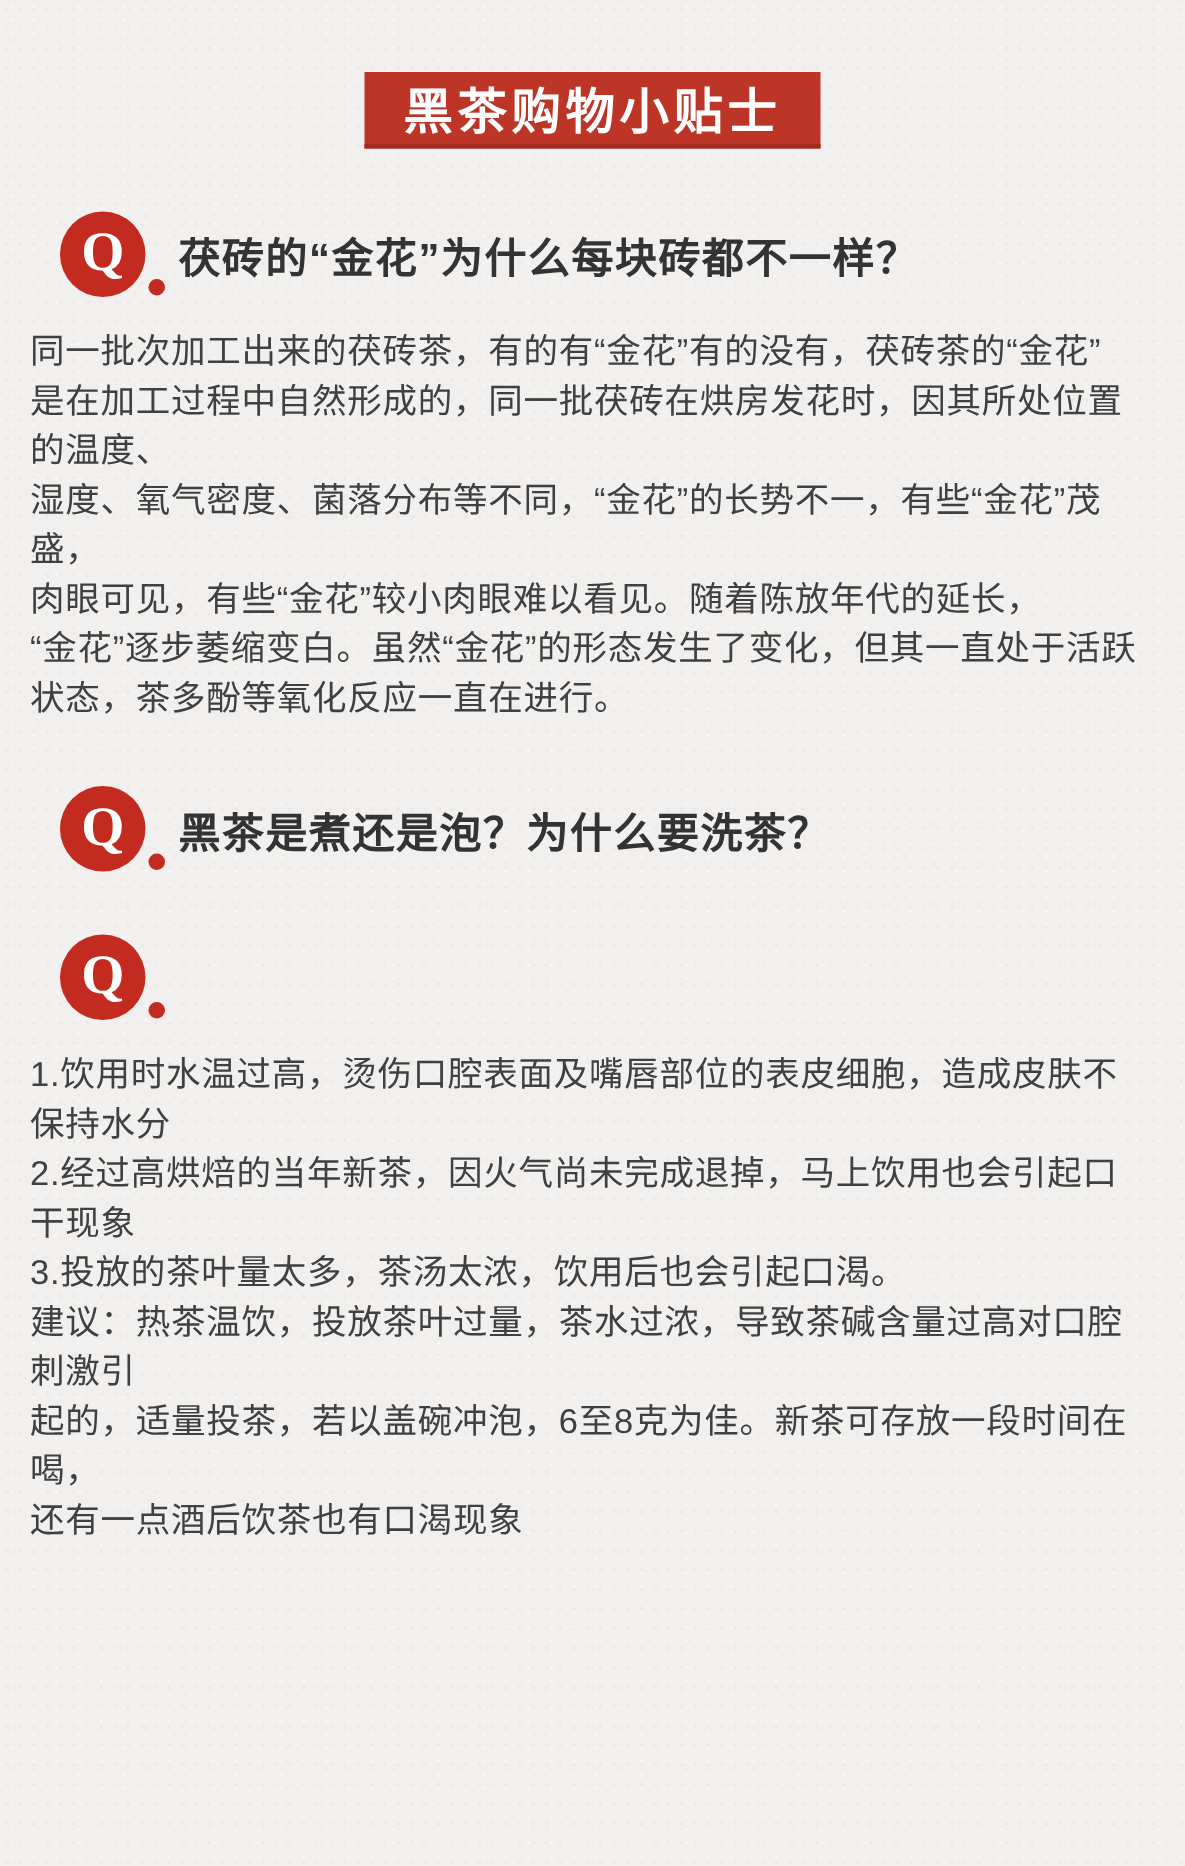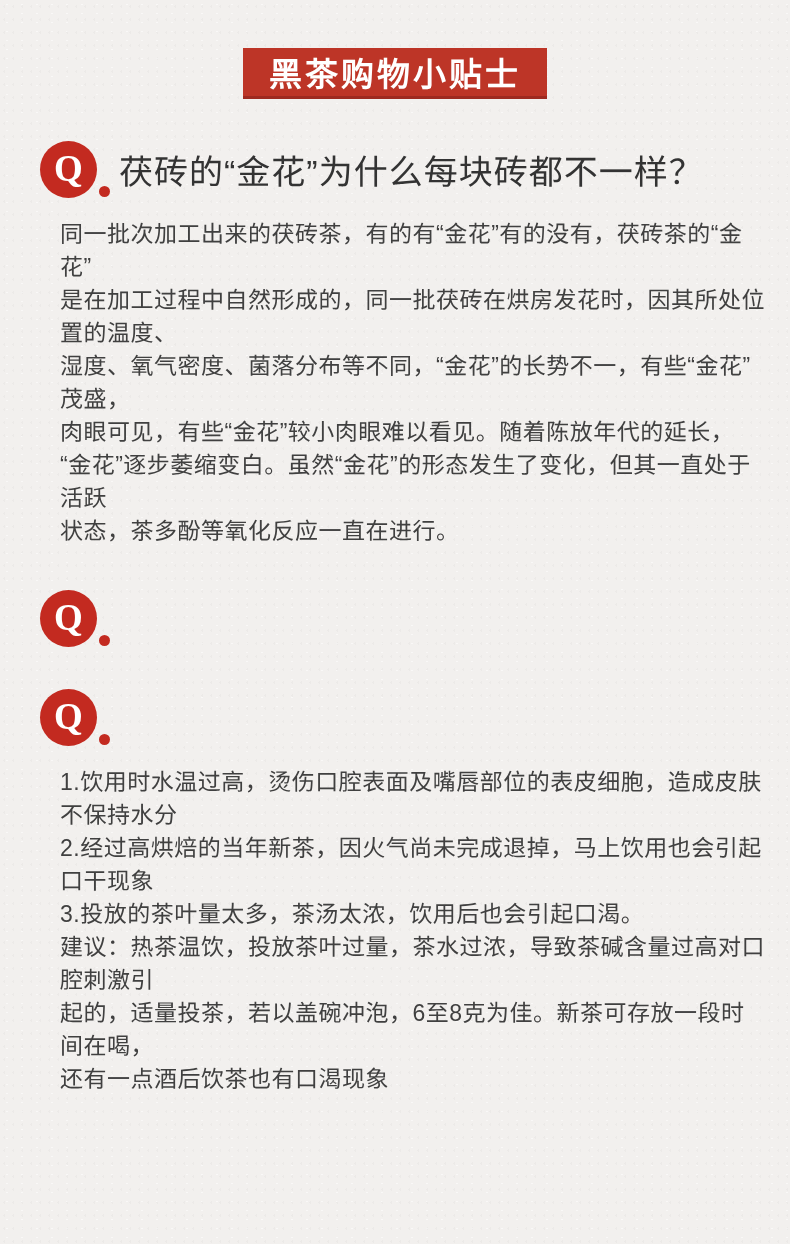--- a/index.html
+++ b/index.html
@@ -66,29 +66,29 @@
     position: absolute;
     right: -13px;
     bottom: 1px;
     width: 11px;
     height: 11px;
     background: #c32a20;
     border-radius: 50%;
   }
   .question {
     margin: 0 0 0 22px;
-    font-size: 34px;
-    font-weight: 400;
+    font-size: 28px;
+    font-weight: 700;
     color: #333333;
     letter-spacing: 1px;
     white-space: nowrap;
   }
   .answer {
     margin: 20px 0 0 0;
-    padding: 0 22px 0 60px;
+    padding: 0 22px 0 20px;
     font-size: 23px;
     line-height: 33px;
     color: #404040;
     letter-spacing: 0.5px;
     white-space: pre-line;
   }
 </style>
 </head>
 <body>
 
@@ -113,20 +113,21 @@
 “金花”逐步萎缩变白。虽然“金花”的形态发生了变化，但其一直处于活跃
 状态，茶多酚等氧化反应一直在进行。</p>
   </section>
 
   <section class="qa-section">
     <div class="qa-header">
       <span class="q-badge">
         <span class="q-letter">Q</span>
         <span class="q-dot"></span>
       </span>
+      <h2 class="question">黑茶是煮还是泡？为什么要洗茶？</h2>
     </div>
   </section>
 
   <section class="qa-section">
     <div class="qa-header">
       <span class="q-badge">
         <span class="q-letter">Q</span>
         <span class="q-dot"></span>
       </span>
     </div>

